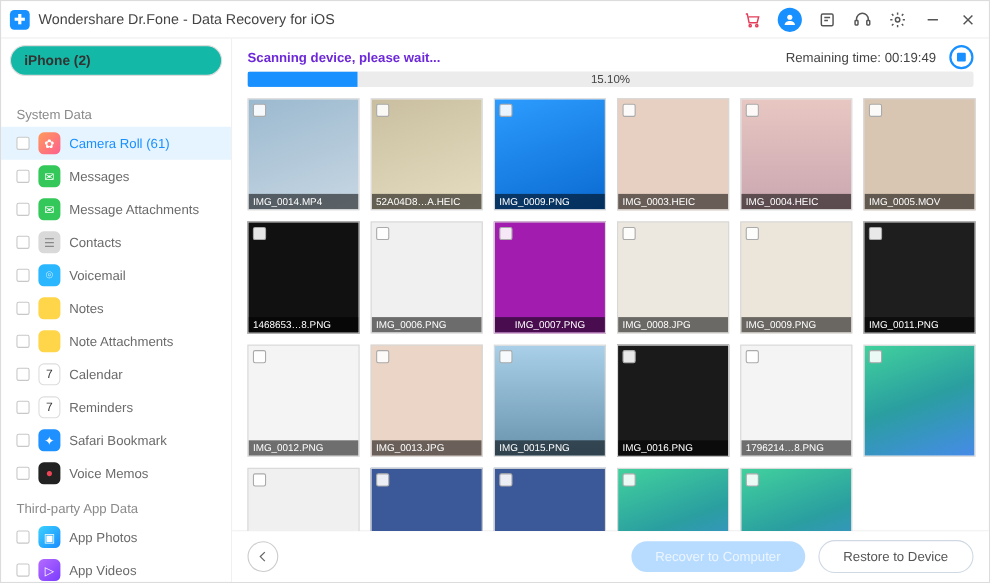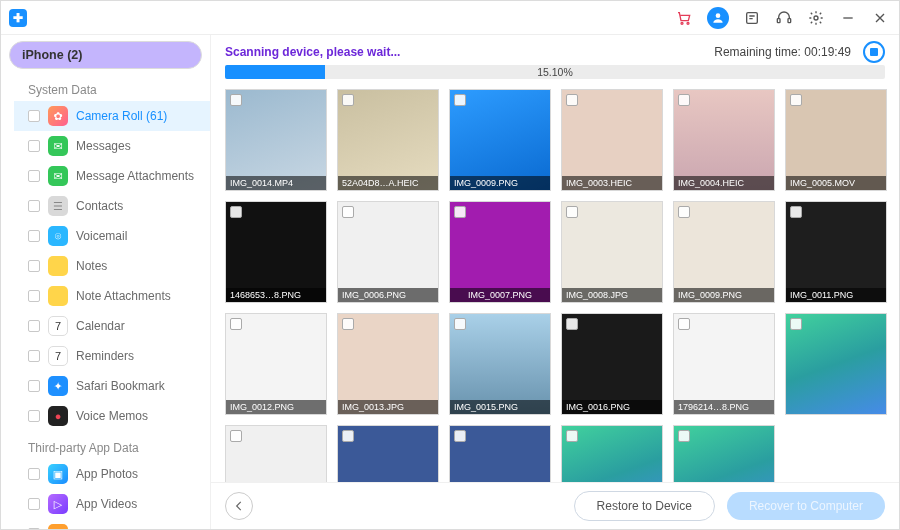--- a/index.html
+++ b/index.html
@@ -63,29 +63,29 @@
   }
 
   
   .sidebar {
     width: 210px;
     border-right: 1px solid #f0f0f0;
     display: flex; flex-direction: column;
     overflow: hidden;
   }
   .device-pill {
-    margin: 6px 8px 4px 8px;
+    margin: 6px 8px 18px 8px;
     padding: 6px 12px;
-    background: #c4b5fd;
+    background: #14b8a6;
     border: 1px solid #dcdcdc;
     border-radius: 16px;
     font-weight: bold;
     font-size: 12.5px;
   }
-  .side-scroll { overflow-y: auto; flex: 1; padding-bottom: 6px; padding-left: 13px; }
+  .side-scroll { overflow-y: auto; flex: 1; padding-bottom: 6px; }
   .group-label {
     font-size: 12px;
     color: #8a8a8a;
     padding: 10px 14px 4px 14px;
   }
   .cat {
     display: flex; align-items: center;
     height: 30px;
     padding: 0 10px 0 14px;
     gap: 8px;
@@ -237,20 +237,21 @@
   .bg17{background:#1a1a1a;}
   .bg18{background:#f4f4f4;}
   .bgfb{background:#3b5998;}
   .bggr{background:linear-gradient(160deg,#41d19d,#2a9ea0,#468be8);}
 </style>
 </head>
 <body>
 
 <div class="titlebar">
   <div class="app-logo">✚</div>
+  <div class="app-title">Wondershare Dr.Fone - Data Recovery for iOS</div>
   <div class="titlebar-spacer"></div>
   <div class="titlebar-actions">
     <div class="tb-btn tb-cart">
       <svg viewBox="0 0 24 24" fill="none" stroke="currentColor" stroke-width="2">
           <circle cx="9" cy="20" r="1.5"></circle>
           <circle cx="18" cy="20" r="1.5"></circle>
           <path d="M3 4h2l2.5 12h11l2-8H7"></path>
         </svg>
     </div>
     <div class="tb-circle blue">
@@ -503,17 +504,17 @@
         </div>
     </div>
 
     <div class="footer">
       <div class="back-btn">
         <svg viewBox="0 0 24 24" width="14" height="14" fill="none" stroke="currentColor" stroke-width="2">
             <path d="M15 5l-7 7 7 7"></path>
           </svg>
       </div>
       <div class="footer-spacer"></div>
+      <button class="pill-btn primary">Recover to Computer</button>
       <button class="pill-btn">Restore to Device</button>
-      <button class="pill-btn primary">Recover to Computer</button>
     </div>
   </div>
 </div>
 
 </body></html>

